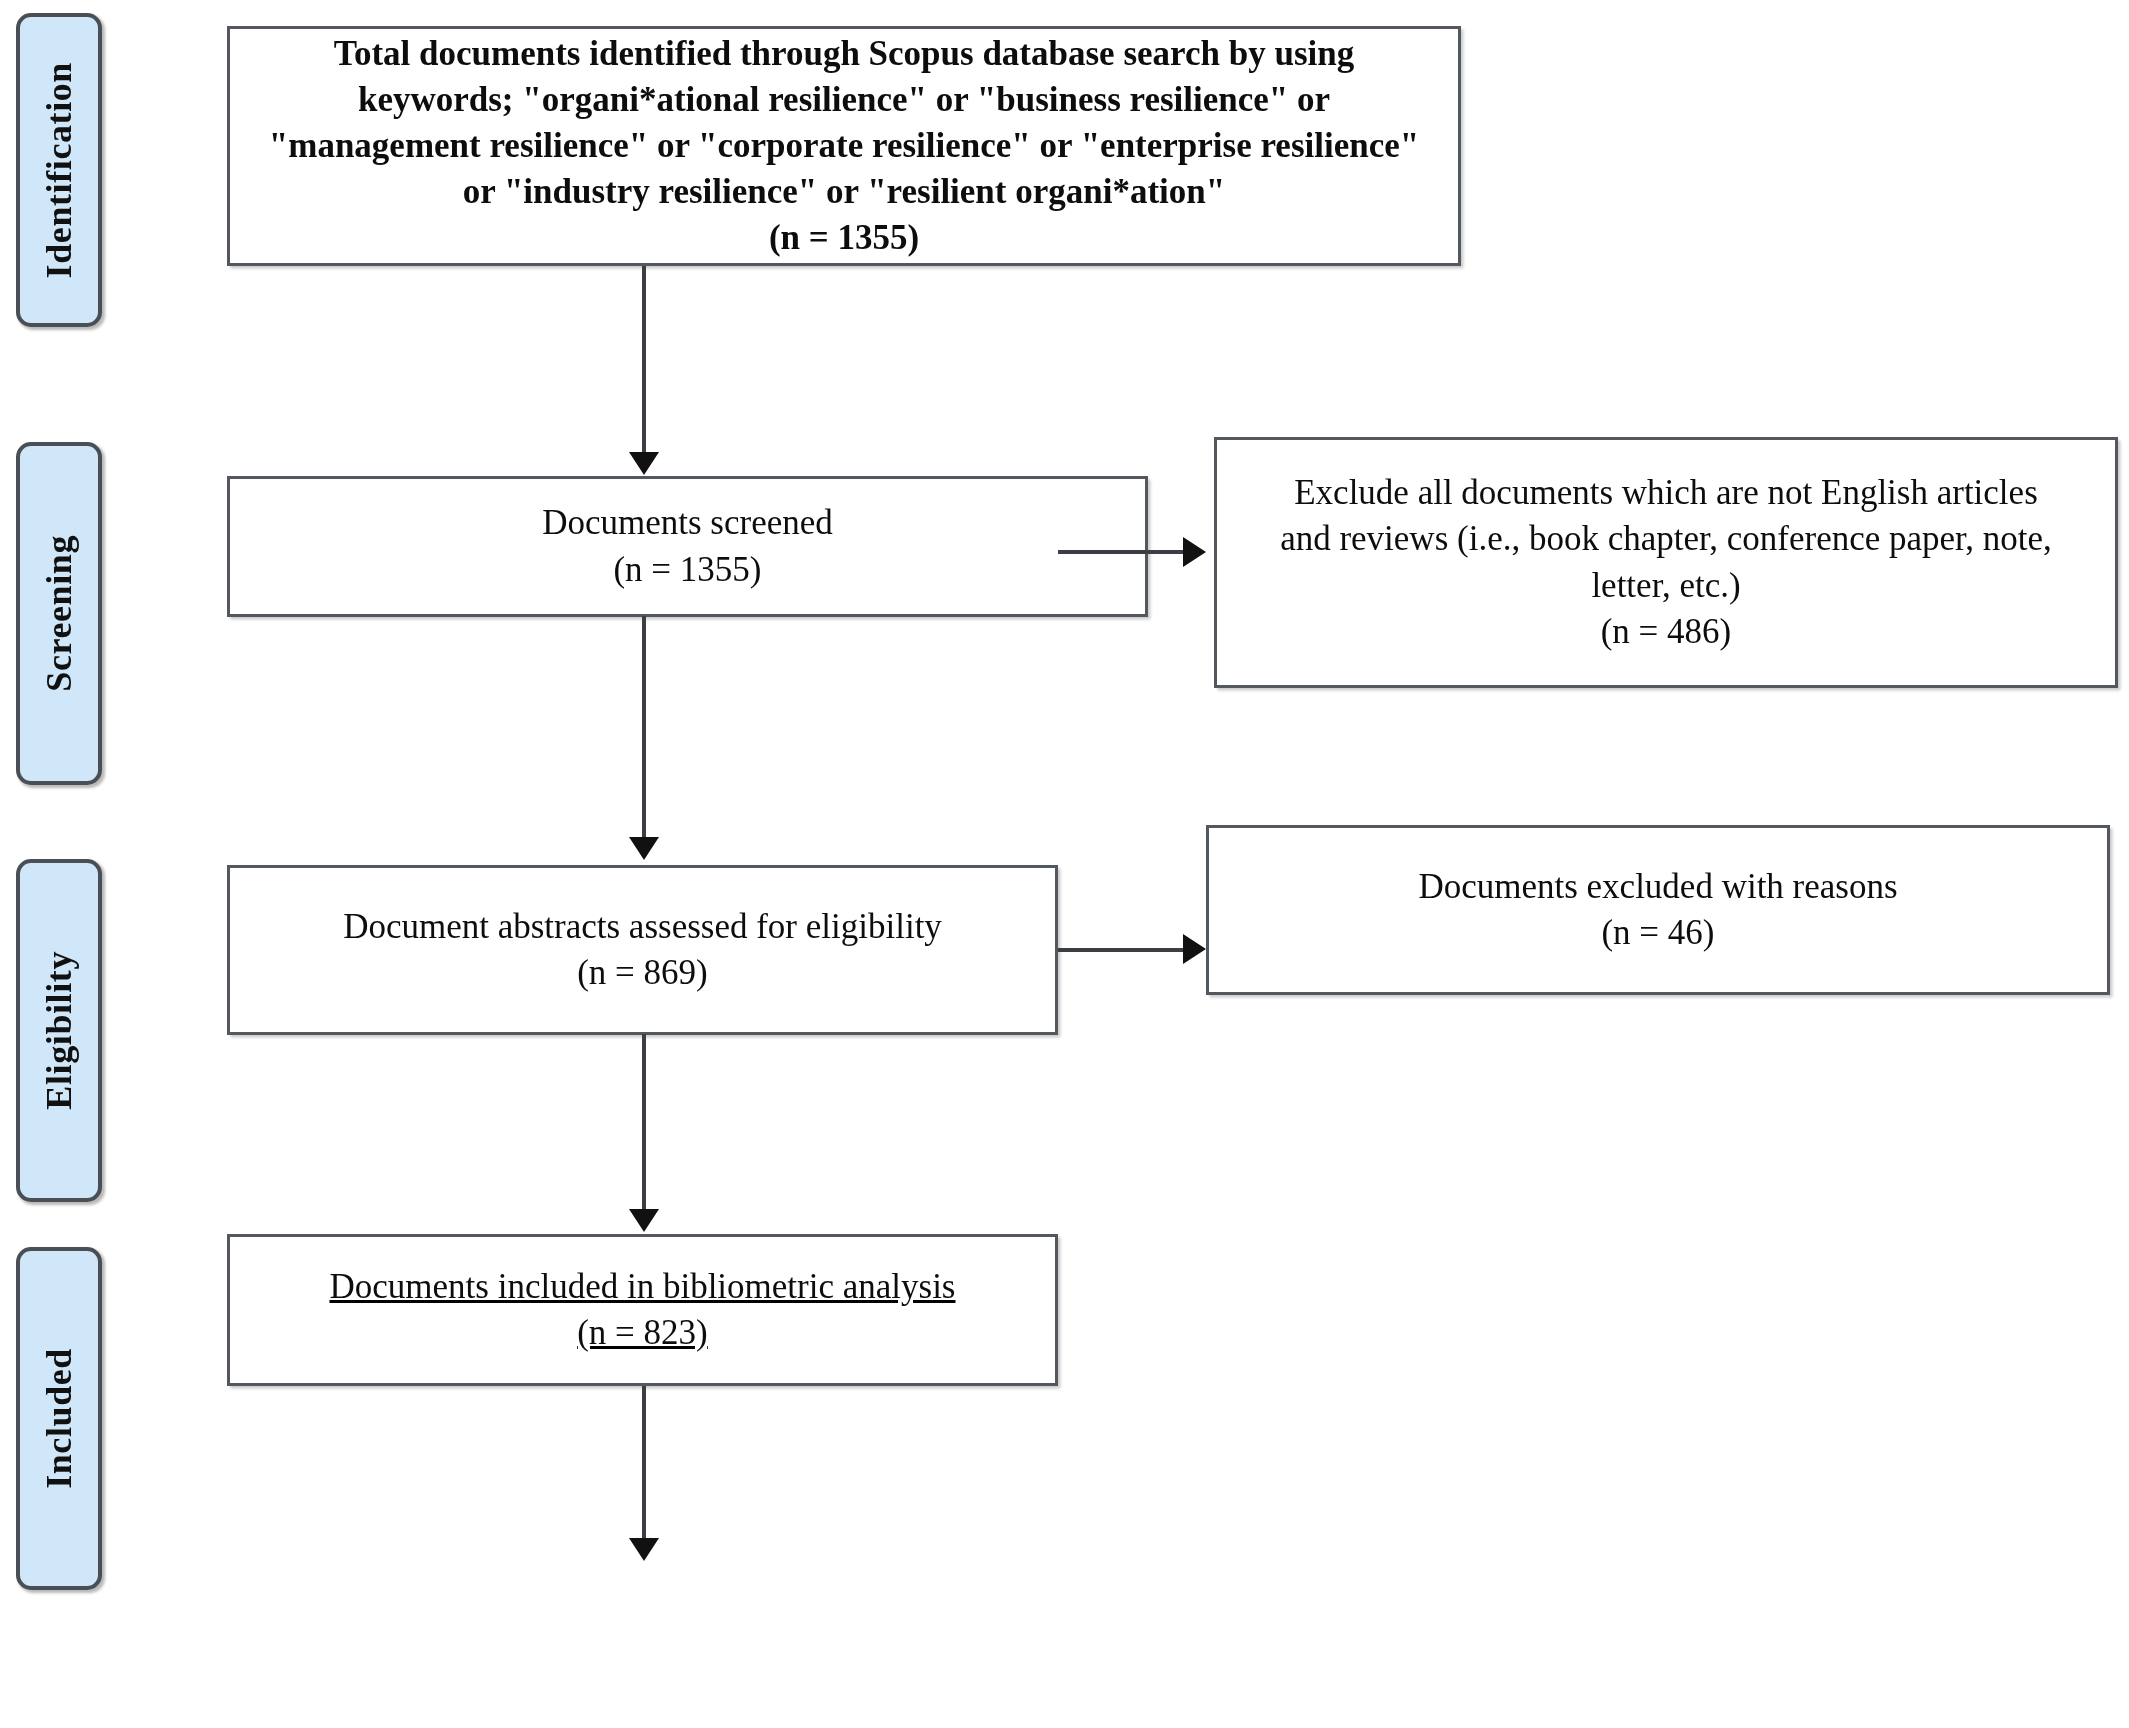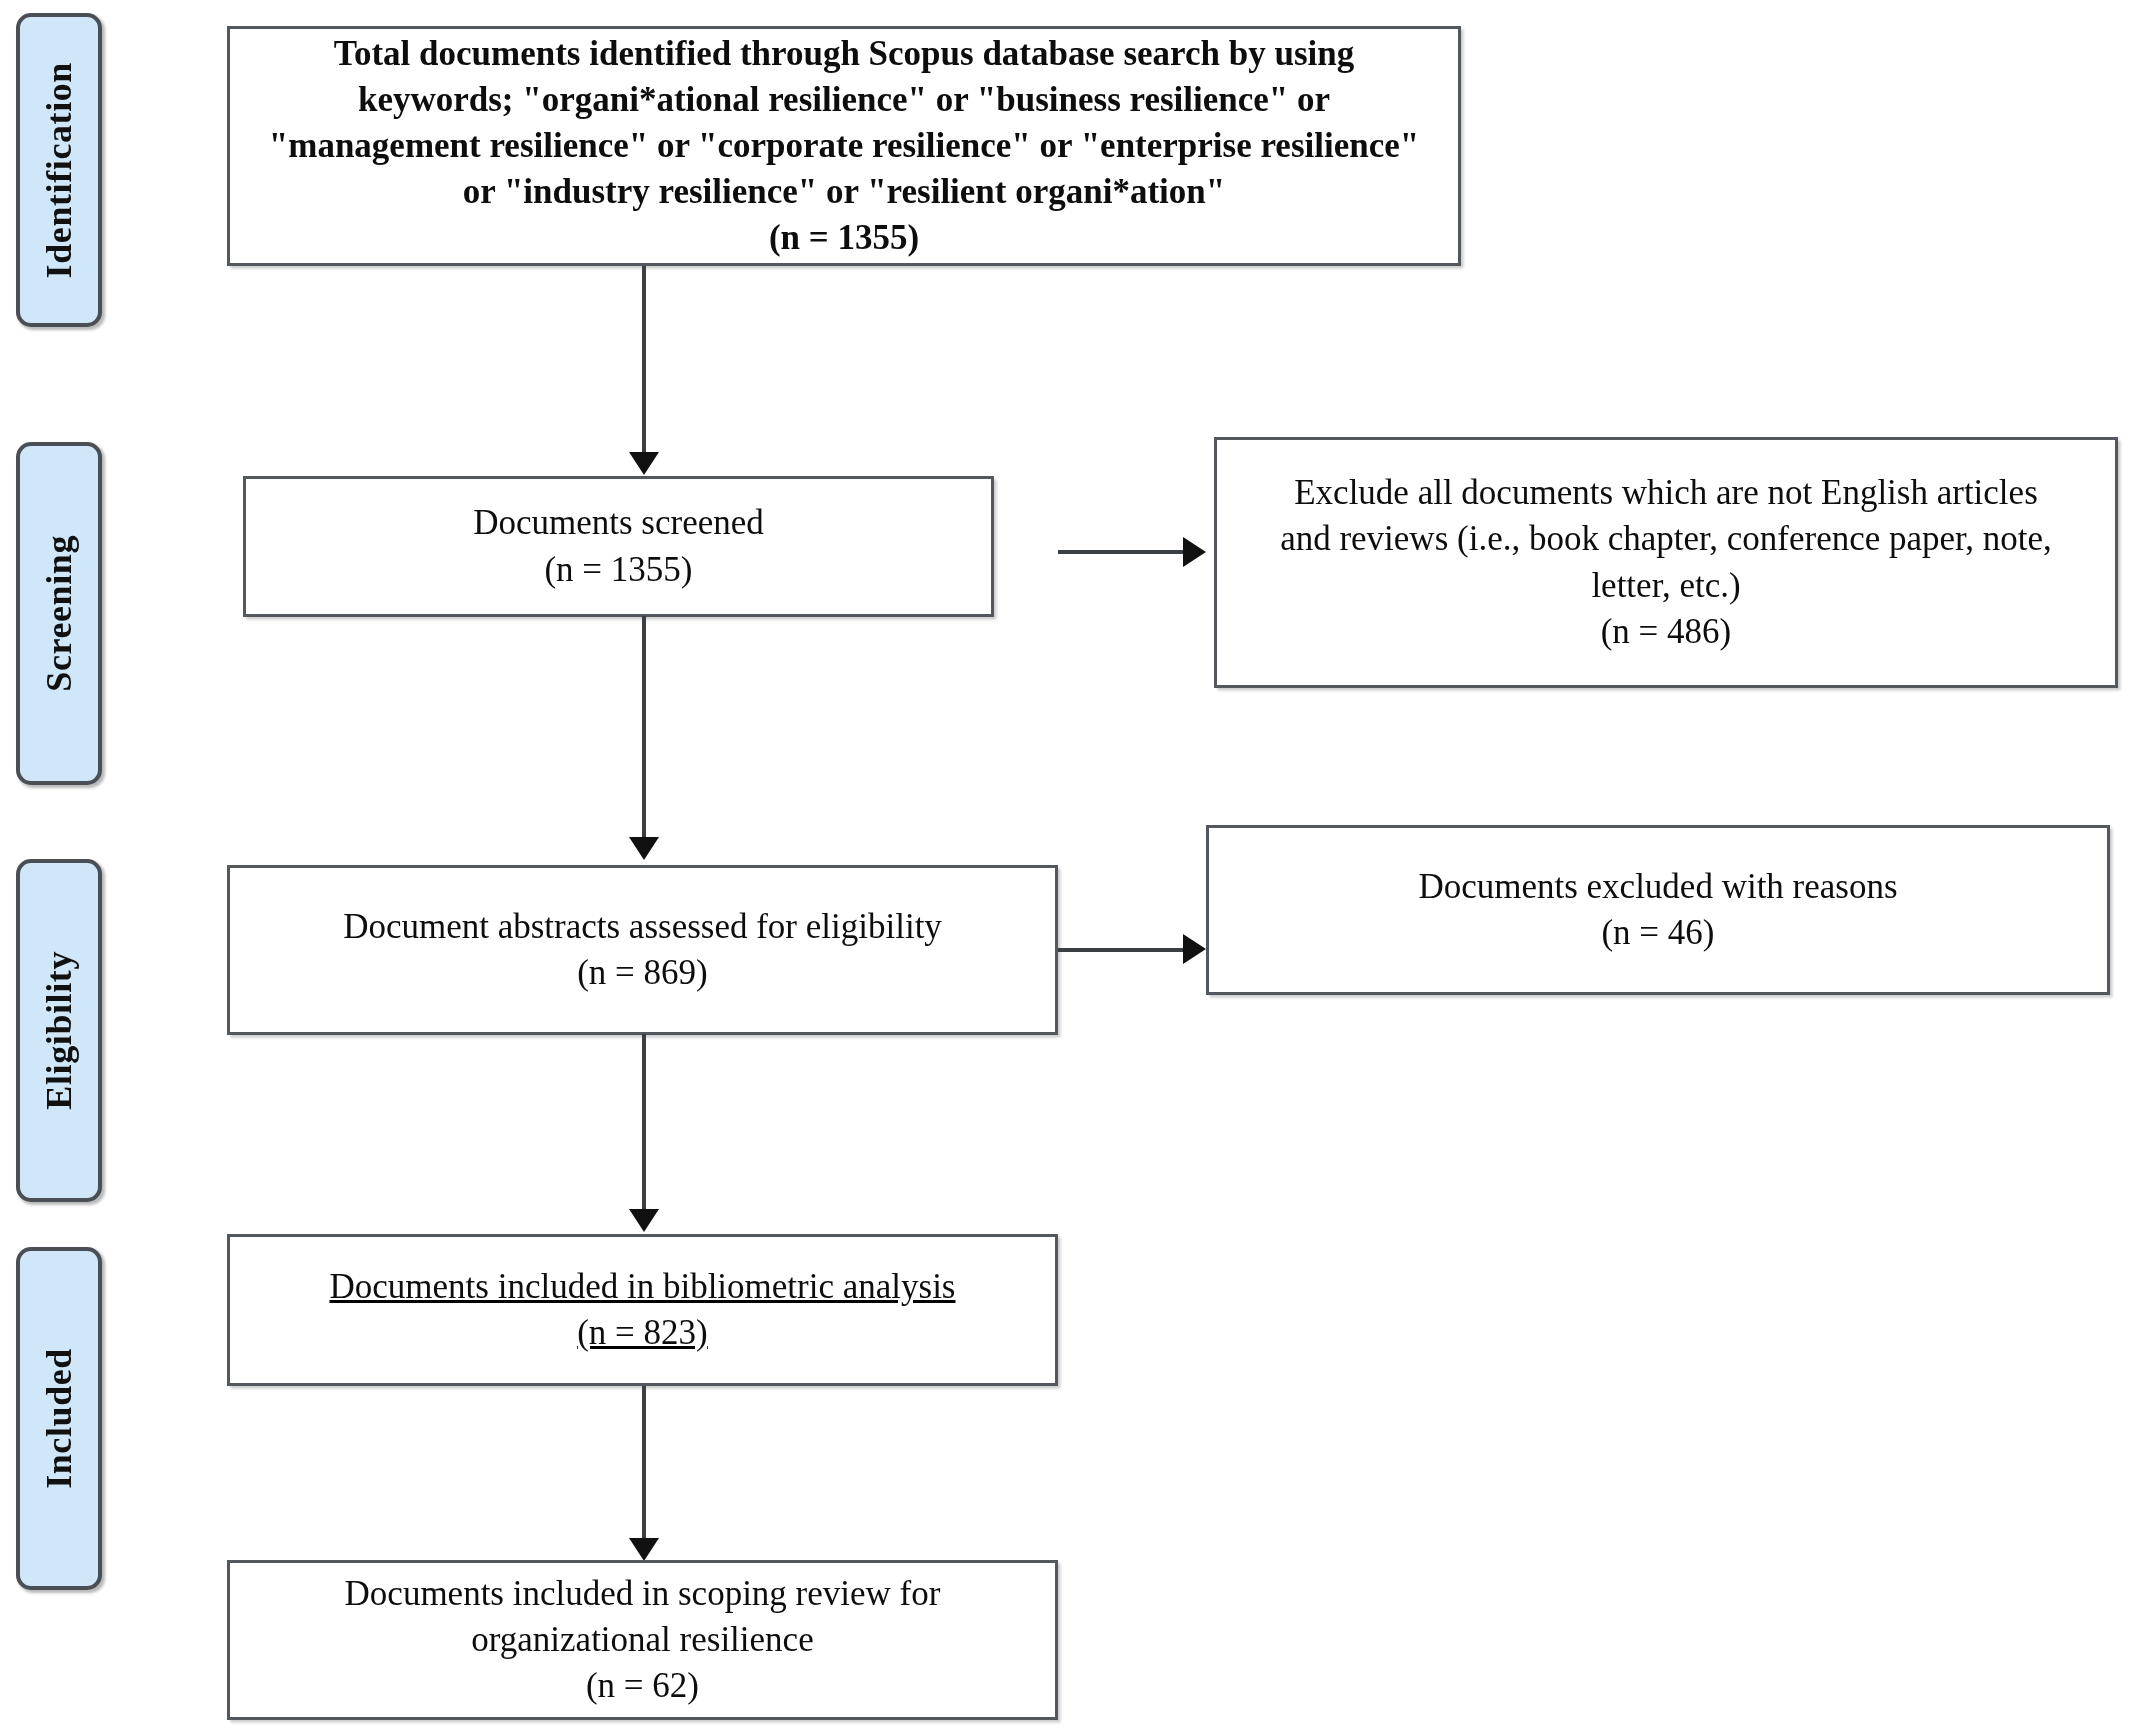--- a/index.html
+++ b/index.html
@@ -116,21 +116,21 @@
     <div class="box-text">Total documents identified through Scopus database search by using
 keywords; "organi*ational resilience" or "business resilience" or
 "management resilience" or "corporate resilience" or "enterprise resilience"
 or "industry resilience" or "resilient organi*ation"
 (n = 1355)</div>
   </div>
 
   <div class="vline" style="left:642px; top:266px; width:3.5px; height:189px;"></div>
   <div class="arrow-down" style="left:629px; top:452px;"></div>
 
-  <div class="box" style="left:227px; top:476px; width:751px; height:141px;margin-left:16px;">
+  <div class="box" style="left:227px; top:476px; width:921px; height:141px;">
     <div class="box-text">Documents screened
 (n = 1355)</div>
   </div>
 
   <div class="hline" style="left:1058px; top:550px; width:126px; height:3.5px;"></div>
   <div class="arrow-right" style="left:1183px; top:537px;"></div>
 
   <div class="box" style="left:1206px; top:437px; width:904px; height:251px;margin-left:8px;">
     <div class="box-text">Exclude all documents which are not English articles
 and reviews (i.e., book chapter, conference paper, note,
@@ -158,20 +158,15 @@
   <div class="arrow-down" style="left:629px; top:1209px;"></div>
 
   <div class="box" style="left:227px; top:1234px; width:831px; height:152px;text-decoration:underline;">
     <div class="box-text">Documents included in bibliometric analysis
 (n = 823)</div>
   </div>
 
   <div class="vline" style="left:642px; top:1386px; width:3.5px; height:154px;"></div>
   <div class="arrow-down" style="left:629px; top:1538px;"></div>
 
-  <div class="box" style="left:227px; top:1560px; width:831px; height:160px;">
-    <div class="box-text">Documents included in scoping review for
-organizational resilience
-(n = 62)</div>
-  </div>
 
 </div>
 
 
 </body></html>

